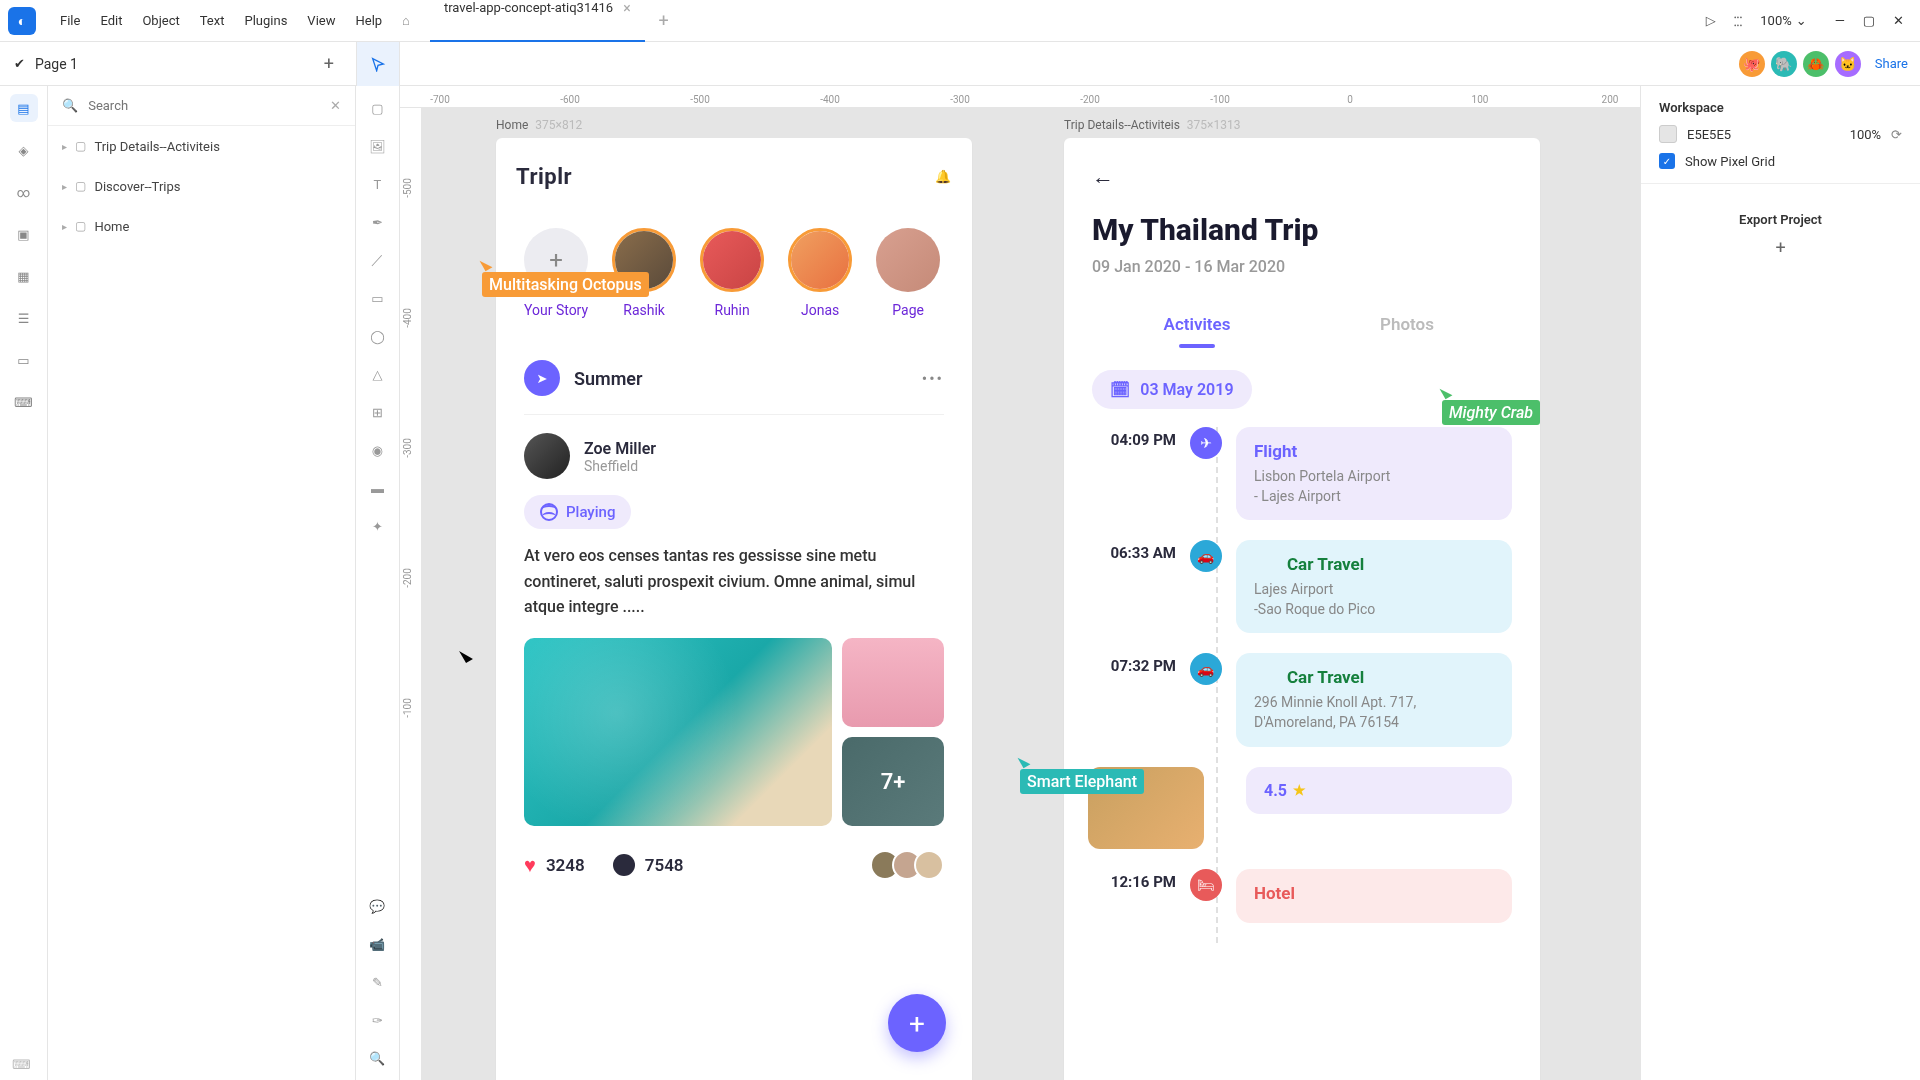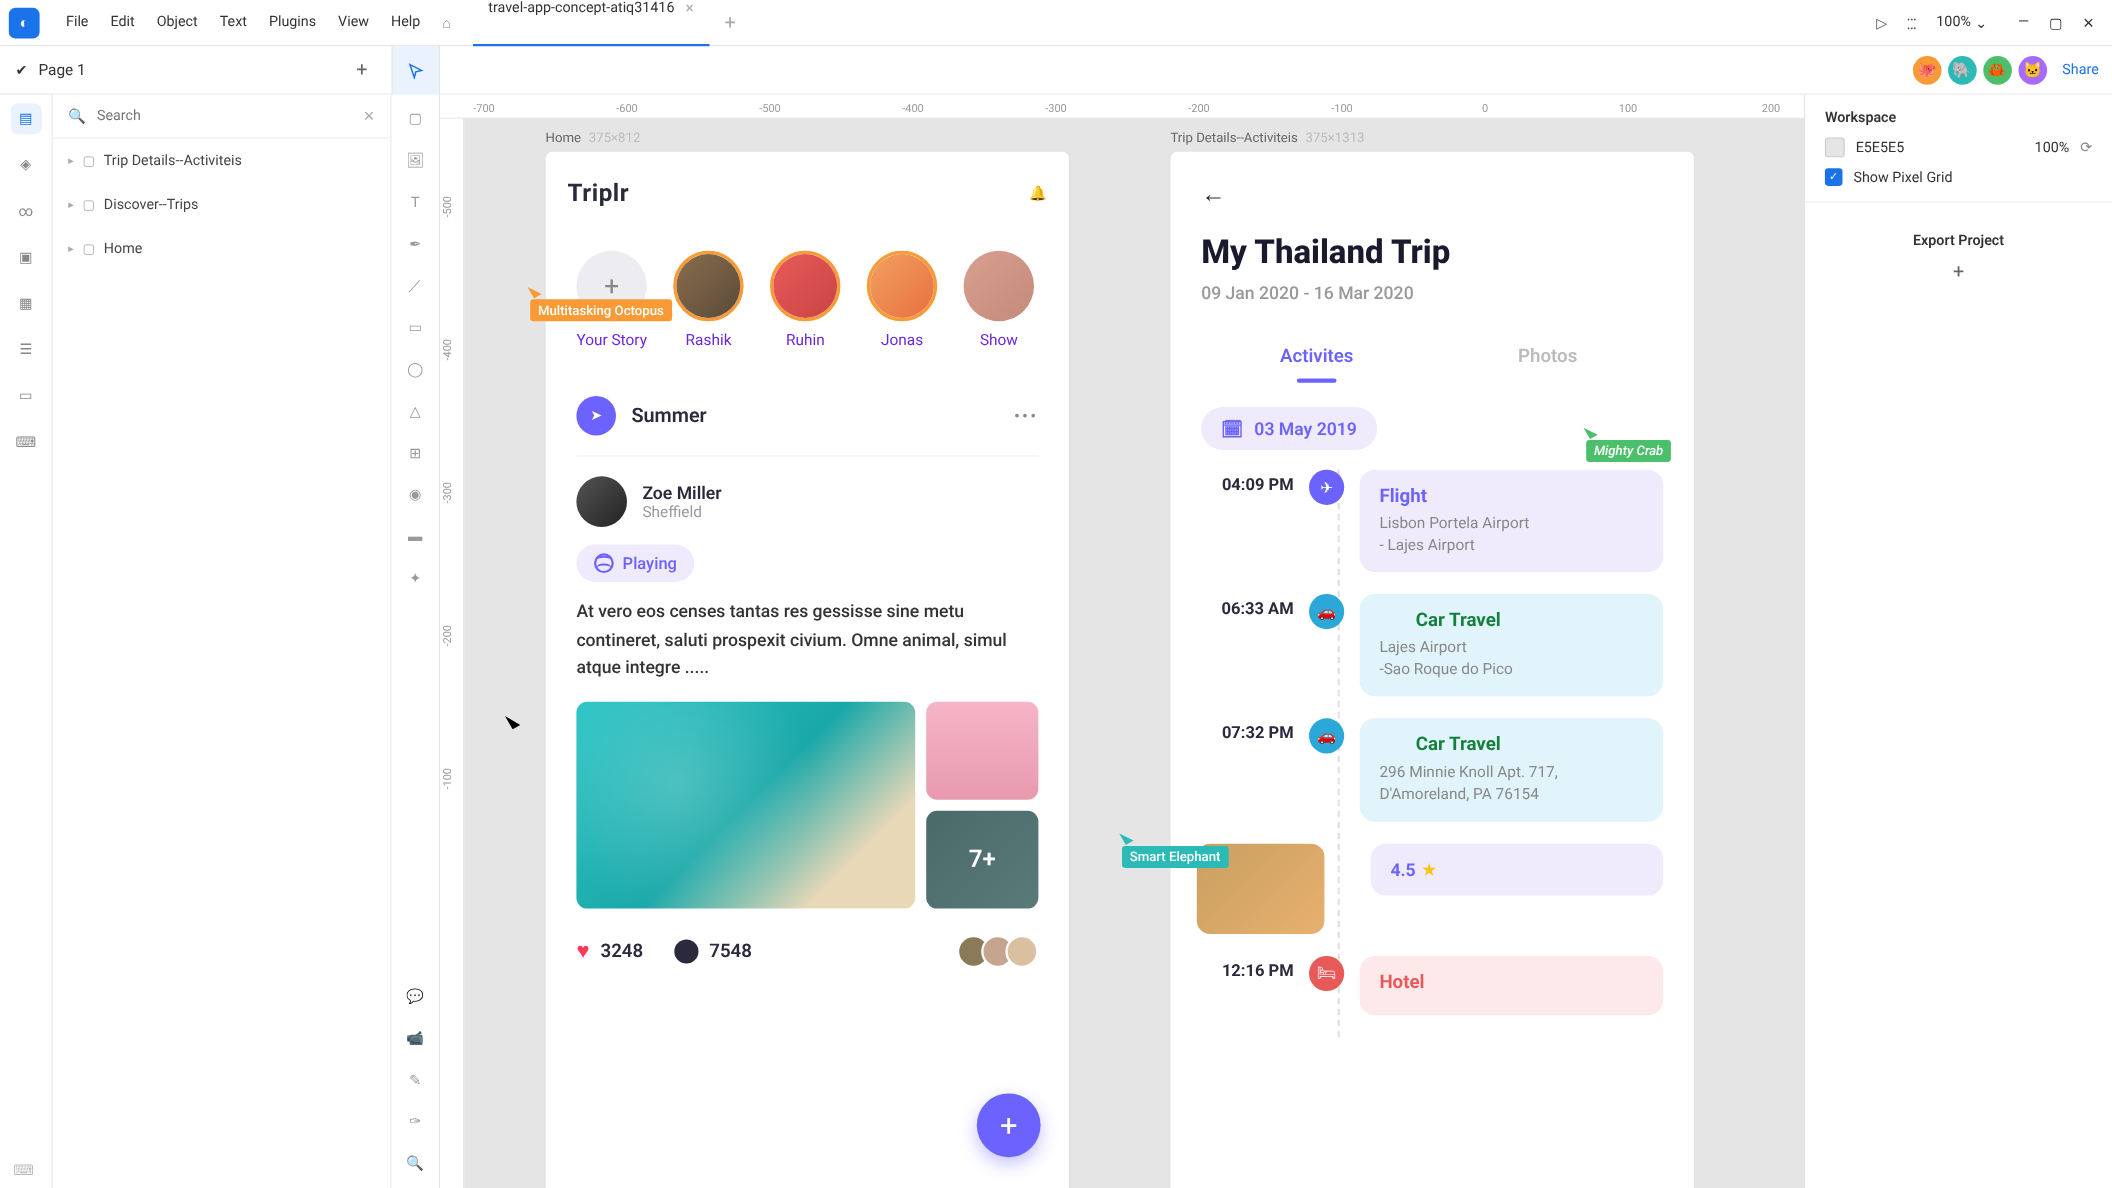--- a/index.html
+++ b/index.html
@@ -145,21 +145,21 @@
 .c-car { background: #e1f4fb; } .c-car .ctitle { color: #15803d; margin-left: 33px; }
 .c-hotel { background: #fde9e9; } .c-hotel .ctitle { color: #e85a5a; }
 .b-flight { background: #6c63ff; } .b-car { background: #2ba8d8; } .b-hotel { background: #e85a5a; } 
 .tl-photo { width: 116px; height: 82px; border-radius: 12px; background: linear-gradient(135deg,#c8a060,#e8b070); margin-left: -4px; }
 .rating { display: flex; align-items: center; gap: 6px; font-size: 16px; font-weight: 700; color: #6c63ff; }
 .star { color: #f5c518; font-size: 14px; }
 
 
 .cursor-tag { position: absolute; z-index: 10; }
 .cursor-tag .ptr { width: 0; height: 0; border-left: 0 solid transparent; border-right: 8px solid transparent; border-bottom: 12px solid currentColor; transform: rotate(-30deg); margin-bottom: 2px; }
-.cursor-tag .lbl { background: currentColor; border-radius: 3px; padding: 3px 7px; font-size: 12px; font-weight: 500; }
+.cursor-tag .lbl { background: currentColor; border-radius: 3px; padding: 3px 7px; font-size: 16px; font-weight: 500; }
 .cursor-tag .lbl span { color: #fff; }
 .c-orange { color: #f89b37; } .c-teal { color: #2bbab5; } .c-green { color: #4cbf6a; font-style: italic; }
 .cursor-black { position: absolute; z-index: 10; width: 0; height: 0; border-left: 0 solid transparent; border-right: 8px solid transparent; border-bottom: 14px solid #000; transform: rotate(-30deg); }
 </style>
 </head>
 <body>
 
 <div class="menubar">
   <div class="logo">◐</div>
   <div class="menuitem">File</div>
@@ -325,21 +325,21 @@
       <div class="story">
         <div class="story-av ring">
             <div class="av-img avimg3"></div>
           </div>
         <div class="story-name">Jonas</div>
       </div>
       <div class="story">
         <div class="story-av">
             <div class="av-img avimg4"></div>
           </div>
-        <div class="story-name">Show</div>
+        <div class="story-name">Page</div>
       </div>
     </div>
     <div style="height:14px"></div>
     <div class="summer-row">
       <div class="summer-ic">➤</div>
       <div class="summer-title">Summer</div>
       <div class="dots">•••</div>
     </div>
     <div class="sep"></div>
     <div class="post-author">

